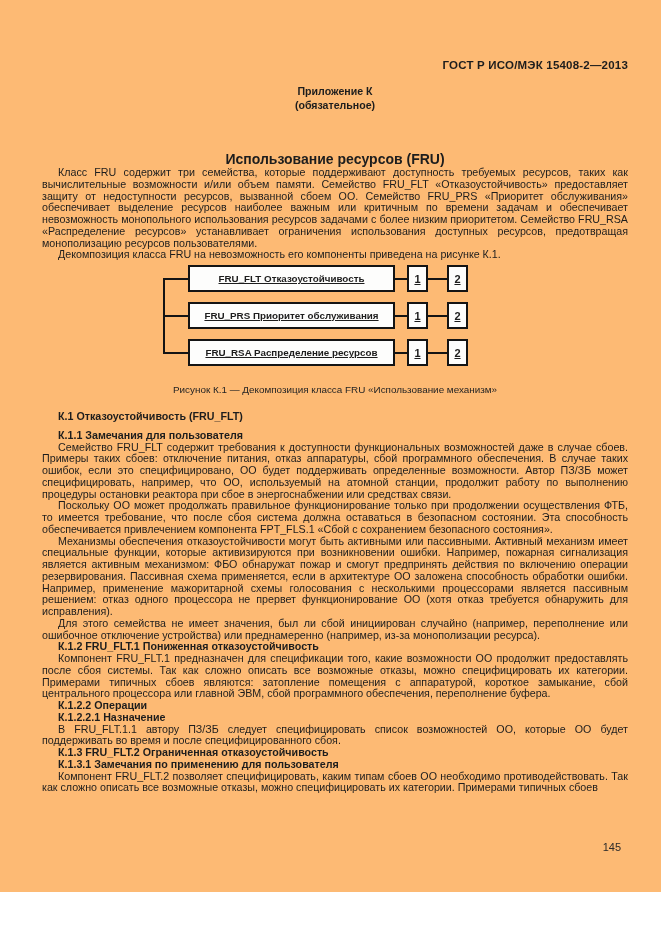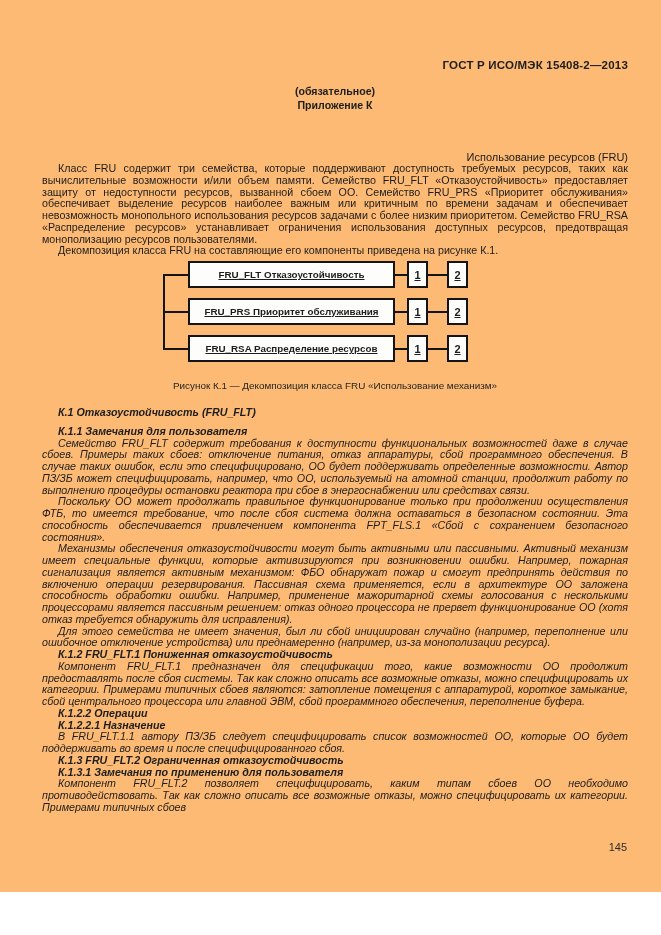--- a/index.html
+++ b/index.html
@@ -21,21 +21,21 @@
     width: 586px;
   }
   .doc-header {
     margin-top: 59px;
     text-align: right;
     font-weight: bold;
     font-size: 11.5px;
     letter-spacing: 0.2px;
   }
   .annex { margin-top: 14px; text-align: center; font-weight: bold; font-size: 10.6px; line-height: 13.5px; }
-  .doc-title { margin: 39px 0 0 0; text-align: right; font-weight: normal; font-size: 11px; }
+  .doc-title { margin: 39px 0 0 0; text-align: center; font-weight: bold; font-size: 14px; }
   .body-text { font-size: 10.7px; line-height: 11.75px; }
   .intro { }
   p.para { margin: 0; text-indent: 16px; text-align: justify; }
   p.h { font-weight: bold; text-align: left; }
   p.h-k1 { margin-top: 16px; }
   p.h-k11 { margin-top: 7px; }
 
   
   .figure {
     position: relative;
@@ -75,47 +75,47 @@
     background: #fdfdfc;
     display: flex; align-items: center; justify-content: center;
     font-weight: bold; font-size: 11px;
   }
   .fig-caption {
     margin-top: 18px;
     text-align: center;
     font-size: 9.9px;
     color: #242424;
   }
-  .sections { margin-top: 16px; font-style: italic; }
+  .sections { margin-top: 16px; }
   .page-number {
     position: absolute;
-    top: 841px; right: 34px;
+    top: 841px; right: 40px;
     font-size: 11px;
     color: #2a2a2a;
     text-align: right;
   }
 </style>
 </head>
 <body>
 
 <div class="page">
   <div class="content">
 
     <div class="doc-header">ГОСТ Р ИСО/МЭК 15408-2—2013</div>
 
     <div class="annex">
+      <div>Приложение К</div>
       <div>(обязательное)</div>
-      <div>Приложение К</div>
     </div>
 
     <h1 class="doc-title">Использование ресурсов (FRU)</h1>
 
     <div class="body-text intro">
       <p class="para">Класс FRU содержит три семейства, которые поддерживают доступность требуемых ресурсов, таких как вычислительные возможности и/или объем памяти. Семейство FRU_FLT «Отказоустойчивость» предоставляет защиту от недоступности ресурсов, вызванной сбоем ОО. Семейство FRU_PRS «Приоритет обслуживания» обеспечивает выделение ресурсов наиболее важным или критичным по времени задачам и обеспечивает невозможность монопольного использования ресурсов задачами с более низким приоритетом. Семейство FRU_RSA «Распределение ресурсов» устанавливает ограничения использования доступных ресурсов, предотвращая монополизацию ресурсов пользователями.</p>
-      <p class="para">Декомпозиция класса FRU на составляющие его компоненты приведена на рисунке К.1.</p>
+      <p class="para">Декомпозиция класса FRU на невозможность его компоненты приведена на рисунке К.1.</p>
     </div>
 
     <div class="figure">
       <div class="fig-bracket"></div>
 
       <div class="fig-row">
         <div class="stub"></div>
         <div class="main-box">FRU_FLT Отказоустойчивость</div>
         <div class="conn1"></div>
         <div class="small-box">1</div>

